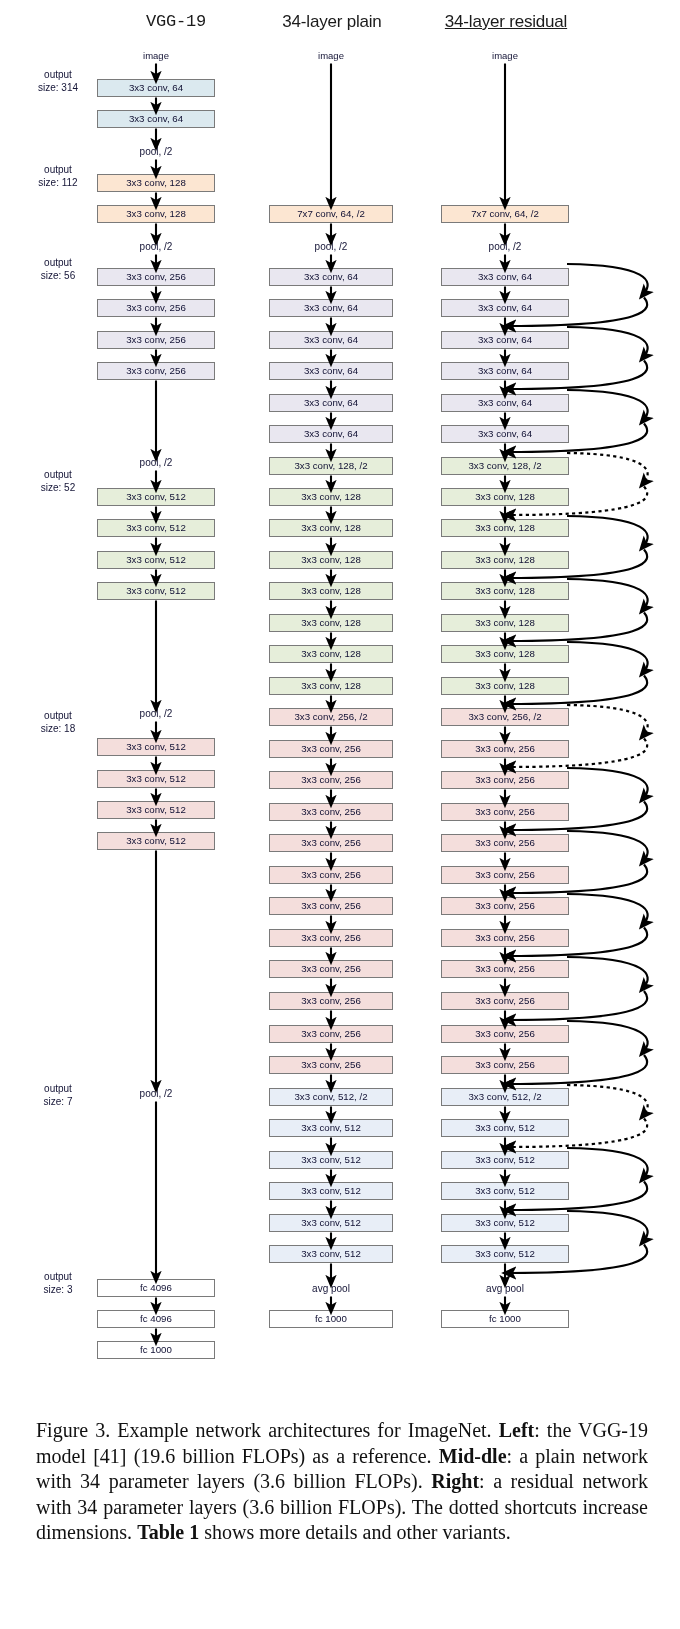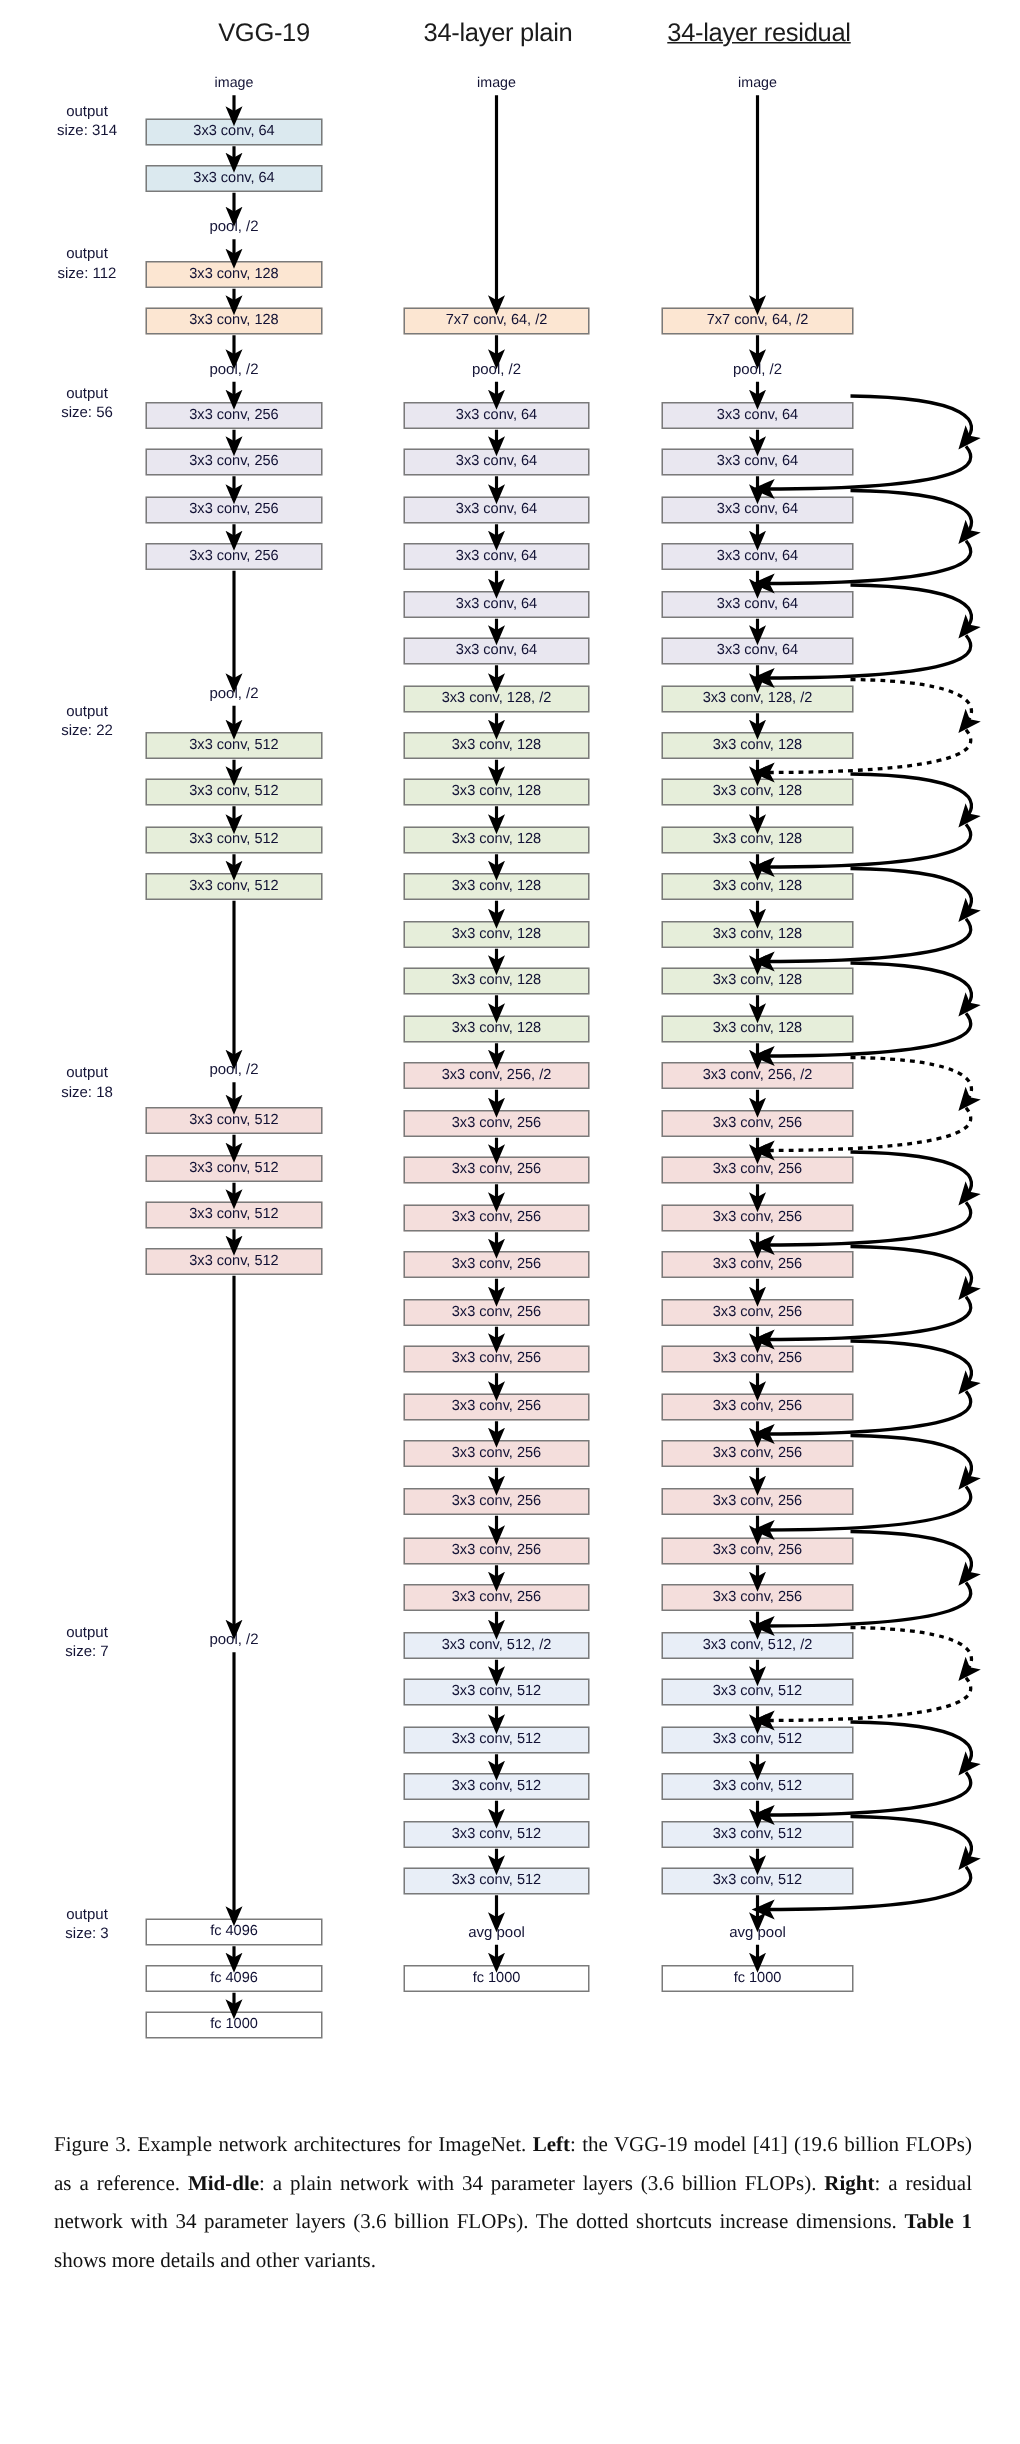--- a/index.html
+++ b/index.html
@@ -7,48 +7,48 @@
   #fig{position:absolute;left:0;top:0;width:680px;height:1400px;}
   .col-title{position:absolute;font-size:17px;color:#1b1b1b;text-align:center;font-family:"Liberation Sans",sans-serif;letter-spacing:-0.2px;}
   .imglbl{position:absolute;font-size:9.5px;text-align:center;color:#141436;}
   .osz{position:absolute;font-size:10px;text-align:center;color:#141436;line-height:13px;width:72px;left:22px;}
   .node{position:absolute;height:18px;border:1.6px solid #7a7a7a;box-sizing:border-box;
         font-size:9.7px;line-height:15px;text-align:center;color:#101033;white-space:nowrap;
         font-family:"Liberation Sans",sans-serif;}
   .plain-lbl{position:absolute;font-size:10px;text-align:center;color:#141436;}
   svg.ov{position:absolute;left:0;top:0;width:680px;height:1400px;overflow:visible;pointer-events:none;}
   .cap{position:absolute;left:36px;top:1418px;width:612px;font-family:"Liberation Serif",serif;
-       font-size:14px;line-height:25.6px;color:#111;text-align:justify;text-justify:inter-word;}
+       font-size:20px;line-height:25.6px;color:#111;text-align:justify;text-justify:inter-word;}
   .cap b{font-weight:bold;}
 </style>
 </head>
 <body>
 
 <div id="fig">
 
-  <div class="col-title" style="left:101px;top:12px;width:150px;">VGG-19</div>
+  <div class="col-title" style="left:101px;top:12px;width:150px;font-family:Liberation Mono, monospace;">VGG-19</div>
   <div class="col-title" style="left:246px;top:12px;width:172px;">34-layer plain</div>
   <div class="col-title" style="left:418px;top:12px;width:176px;text-decoration:underline;">34-layer residual</div>
 
   <div id="osz-host">
       <div class="osz" style="top: 68px;">
         <div>output</div>
         <div>size: 314</div>
       </div>
       <div class="osz" style="top: 163px;">
         <div>output</div>
         <div>size: 112</div>
       </div>
       <div class="osz" style="top: 256px;">
         <div>output</div>
         <div>size: 56</div>
       </div>
       <div class="osz" style="top: 468px;">
         <div>output</div>
-        <div>size: 22</div>
+        <div>size: 52</div>
       </div>
       <div class="osz" style="top: 709px;">
         <div>output</div>
         <div>size: 18</div>
       </div>
       <div class="osz" style="top: 1082px;">
         <div>output</div>
         <div>size: 7</div>
       </div>
       <div class="osz" style="top: 1270px;">

